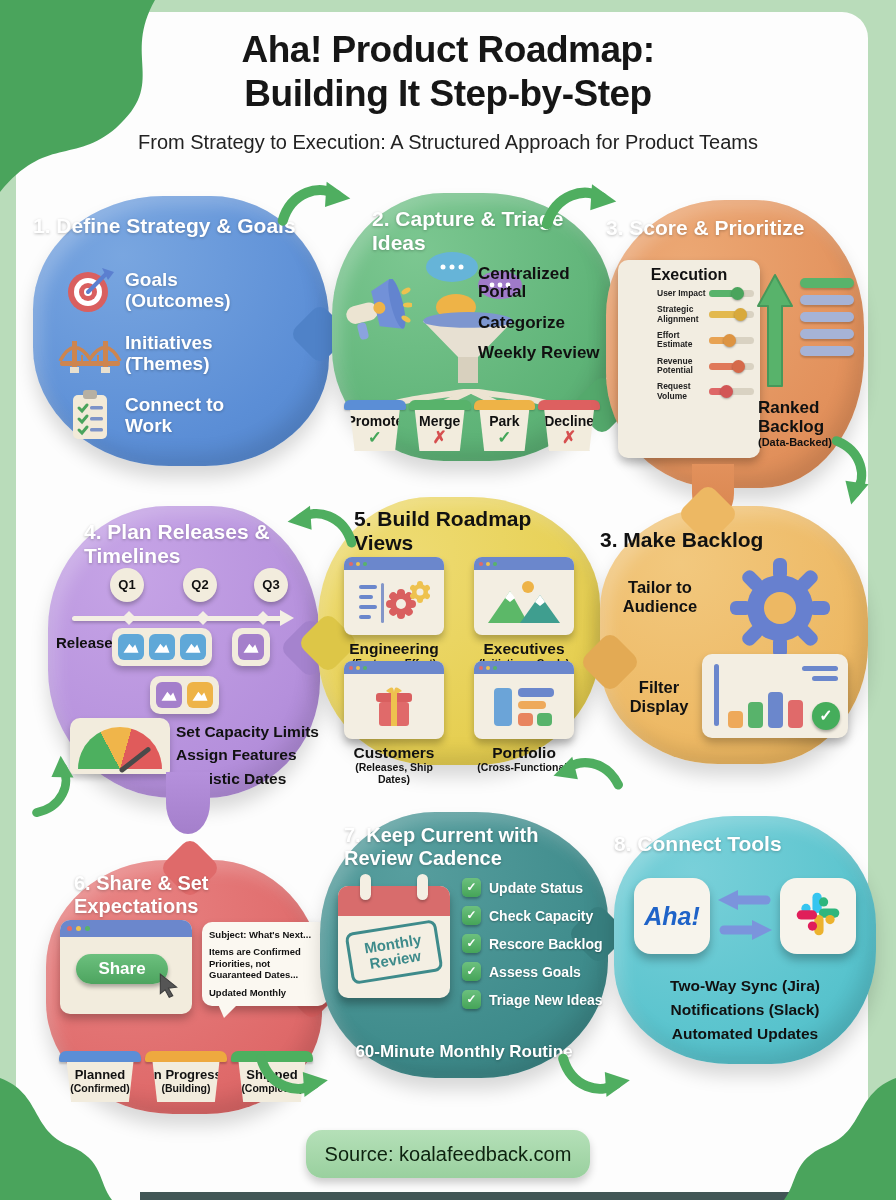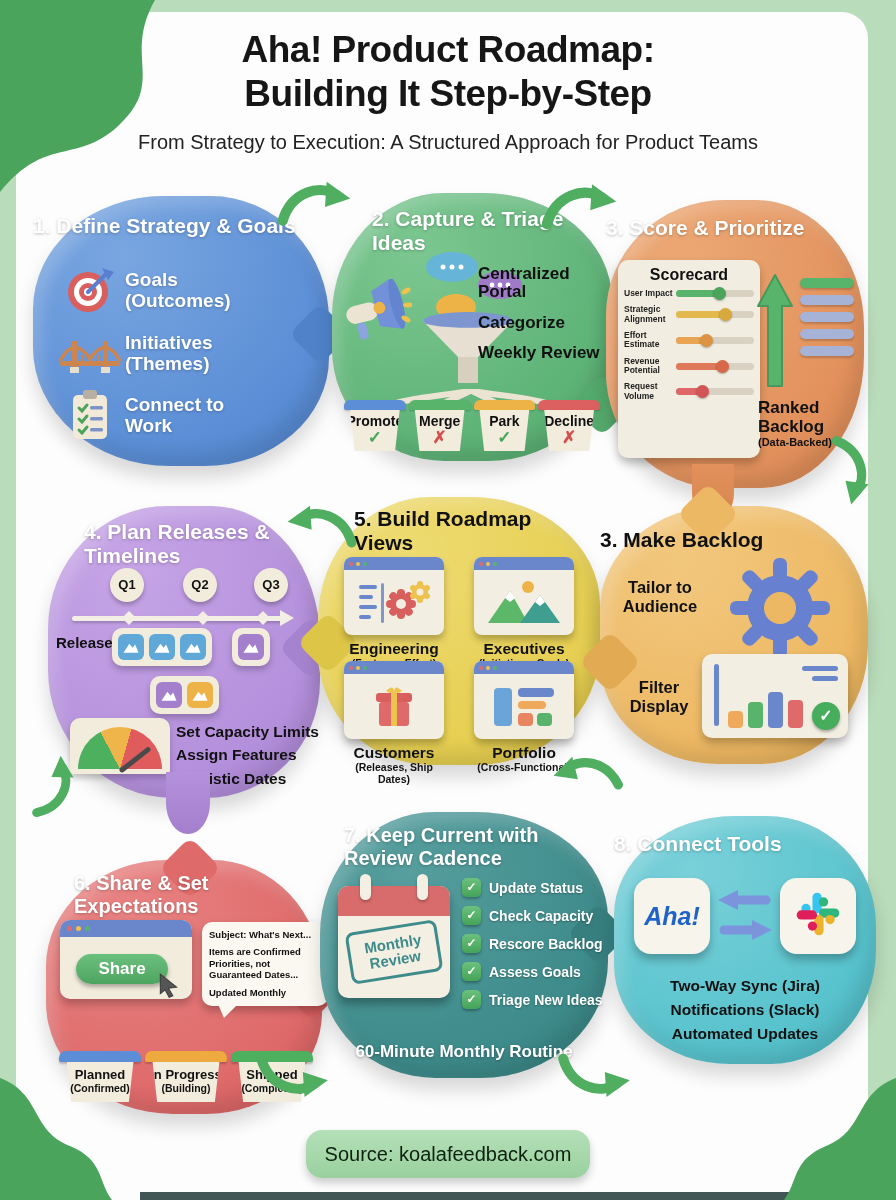--- a/index.html
+++ b/index.html
@@ -51,21 +51,21 @@
   .bucket .rim{height:10px;border-radius:6px 6px 2px 2px;margin:0 -2px;box-shadow:0 1px 2px rgba(0,0,0,.2);}
   .bucket .bod{background:#f2ecdd;clip-path:polygon(7% 0,93% 0,85% 100%,15% 100%);padding:3px 0 5px;box-shadow:0 2px 3px rgba(0,0,0,.15);}
   .bucket .bl{font-size:14px;font-weight:bold;color:#111;}
   .bucket .mk{font-size:17px;font-weight:bold;line-height:1;}
   .mk.ok{color:#44a659;} .mk.no{color:#d64f4f;}
 
   
   .scorecard{position:absolute;left:12px;top:60px;width:130px;height:188px;background:#f2ede1;border-radius:10px;box-shadow:0 5px 8px rgba(0,0,0,.25);padding:6px 6px 4px;}
   .scorecard .ct{text-align:center;font-size:16px;font-weight:bold;color:#111;margin-bottom:5px;}
   .sc-row{display:flex;align-items:center;margin-bottom:7px;}
-  .sc-lb{width:52px;font-size:8.5px;font-weight:bold;color:#222;line-height:1.1;}
+  .sc-lb{width:52px;font-size:8.5px;font-weight:bold;color:#222;line-height:1.1;margin-left:33px;}
   .sc-sl{flex:1;height:7px;background:#d9d2c2;border-radius:4px;position:relative;}
   .sc-fill{position:absolute;left:0;top:0;bottom:0;border-radius:4px;}
   .sc-knob{position:absolute;top:-3px;width:13px;height:13px;border-radius:50%;box-shadow:0 1px 2px rgba(0,0,0,.3);}
   .s3-bars{position:absolute;left:194px;top:78px;}
   .s3-bars div{width:54px;height:10px;border-radius:5px;margin-bottom:7px;box-shadow:0 2px 2px rgba(0,0,0,.18);}
   .s3-res{position:absolute;left:152px;top:198px;width:108px;text-align:left;color:#111;}
   .s3-res .a{font-size:17px;font-weight:bold;line-height:1.12;}
   .s3-res .b{font-size:11px;font-weight:bold;}
 
   
@@ -94,21 +94,21 @@
   
   .s3b-lb1{position:absolute;left:12px;top:72px;width:96px;font-size:16.5px;font-weight:bold;color:#111;text-align:center;line-height:1.15;}
   .s3b-lb2{position:absolute;left:18px;top:172px;width:82px;font-size:16.5px;font-weight:bold;color:#111;text-align:center;line-height:1.15;}
   .fcard{position:absolute;left:102px;top:148px;width:146px;height:84px;background:#f3eee2;border-radius:10px;box-shadow:0 5px 8px rgba(0,0,0,.25);}
   .fcard .ax{position:absolute;left:12px;top:10px;width:5px;height:62px;background:#6b87cc;border-radius:3px;}
   .fbar{position:absolute;bottom:10px;width:15px;border-radius:4px;}
   .fline{position:absolute;height:5px;background:#6b87cc;border-radius:3px;}
   .fchk{position:absolute;right:8px;bottom:8px;width:28px;height:28px;border-radius:50%;background:#45ad5b;color:#fff;font-weight:bold;font-size:16px;text-align:center;line-height:28px;box-shadow:0 2px 3px rgba(0,0,0,.3);}
 
   
-  .browser{position:absolute;left:14px;top:60px;width:132px;height:79px;background:#f2ecdd;border-radius:10px;box-shadow:0 5px 8px rgba(0,0,0,.25);overflow:hidden;}
+  .browser{position:absolute;left:14px;top:60px;width:132px;height:94px;background:#f2ecdd;border-radius:10px;box-shadow:0 5px 8px rgba(0,0,0,.25);overflow:hidden;}
   .browser .top{height:17px;background:#6b87cc;display:flex;align-items:center;gap:4px;padding-left:7px;}
   .browser .top i{width:5px;height:5px;border-radius:50%;display:block;}
   .sharebtn{position:absolute;left:16px;top:34px;width:92px;height:30px;background:linear-gradient(#6cc07e,#4da45f);border-radius:15px;color:#fff;font-size:17px;font-weight:bold;text-align:center;line-height:30px;box-shadow:0 3px 4px rgba(0,0,0,.3);}
   .cursor{position:absolute;left:96px;top:52px;}
   .bubble{position:absolute;left:156px;top:62px;width:112px;background:#fbf8f1;border-radius:10px;box-shadow:0 5px 8px rgba(0,0,0,.25);padding:7px 7px 8px;}
   .bubble:after{content:"";position:absolute;left:16px;bottom:-12px;border-left:6px solid transparent;border-right:14px solid transparent;border-top:14px solid #fbf8f1;}
   .bubble p{margin:0 0 6px;font-size:9.5px;font-weight:bold;color:#111;line-height:1.2;}
   .s6-buckets{position:absolute;left:16px;right:12px;bottom:12px;display:flex;gap:10px;}
   .b6{flex:1;text-align:center;}
   .b6 .rim{height:11px;border-radius:7px 7px 2px 2px;margin:0 -3px;box-shadow:0 2px 2px rgba(0,0,0,.2);}
@@ -295,21 +295,21 @@
             <div class="mk no">✗</div>
           </div>
       </div>
     </div>
   </div>
 
   <div class="blob c-orange r3" style="left:606px;top:200px;width:258px;height:288px;">
     <h2 class="wt" style="padding-top:16px;">3. Score &amp; Prioritize</h2>
     <div class="drip" style="left:86px;bottom:-34px;width:42px;height:58px;background:linear-gradient(#e2915c,#d8854f);"></div>
     <div class="scorecard">
-      <div class="ct">Scorecard</div>
+      <div class="ct">Execution</div>
       <div class="sc-row">
         <span class="sc-lb">User Impact</span>
         <span class="sc-sl">
             <span class="sc-fill" style="width:55%;background:#58b36b;"></span>
             <span class="sc-knob" style="left:48%;background:#4aa45c;"></span>
           </span>
       </div>
       <div class="sc-row">
         <span class="sc-lb">Strategic Alignment</span>
         <span class="sc-sl">

